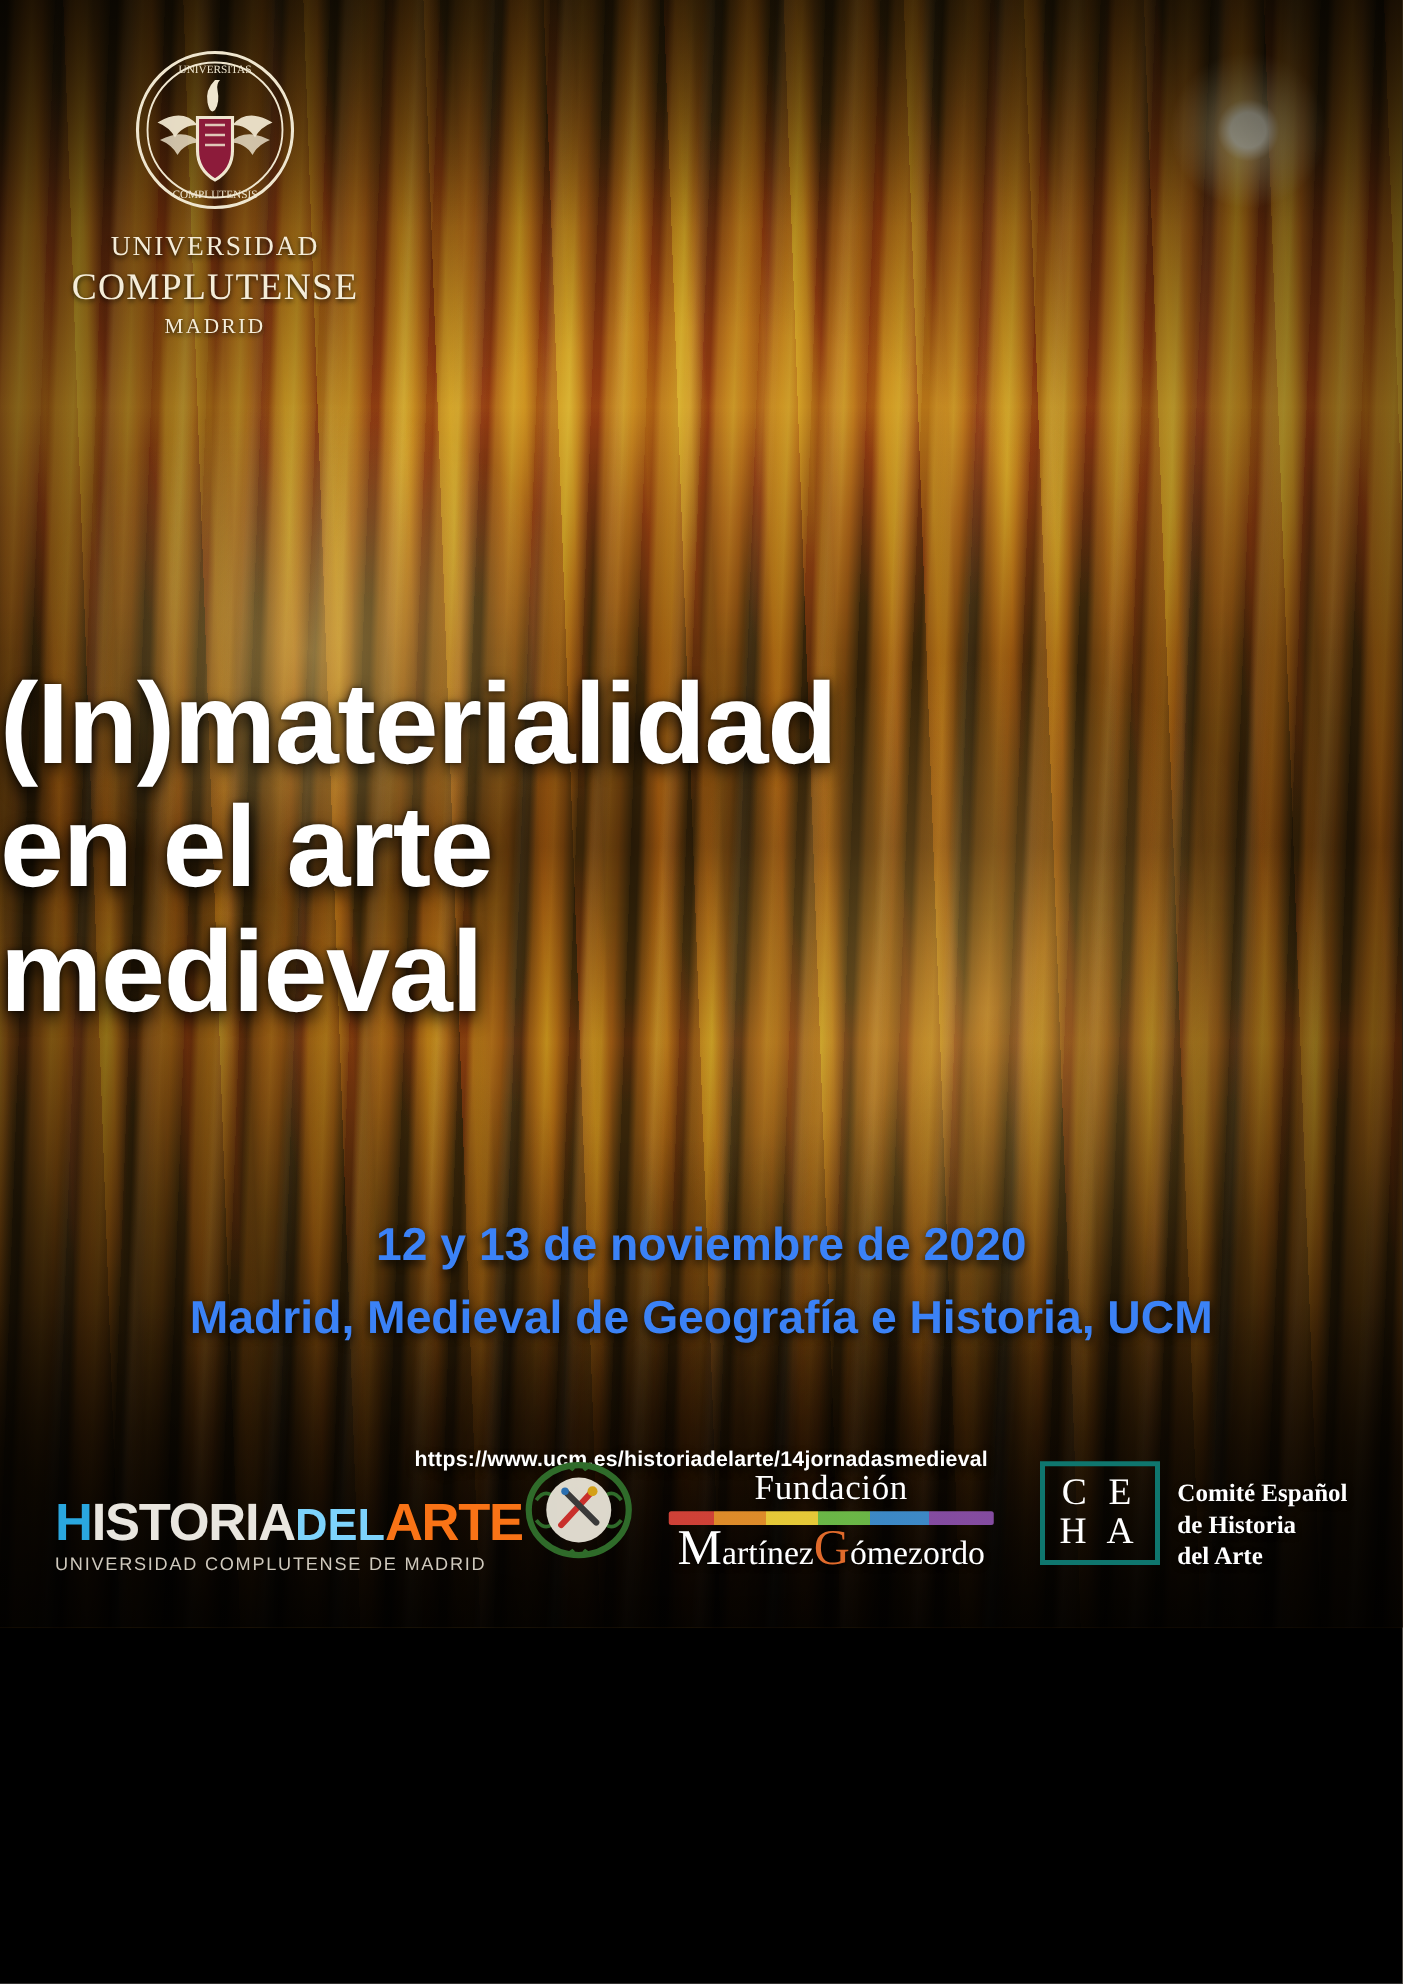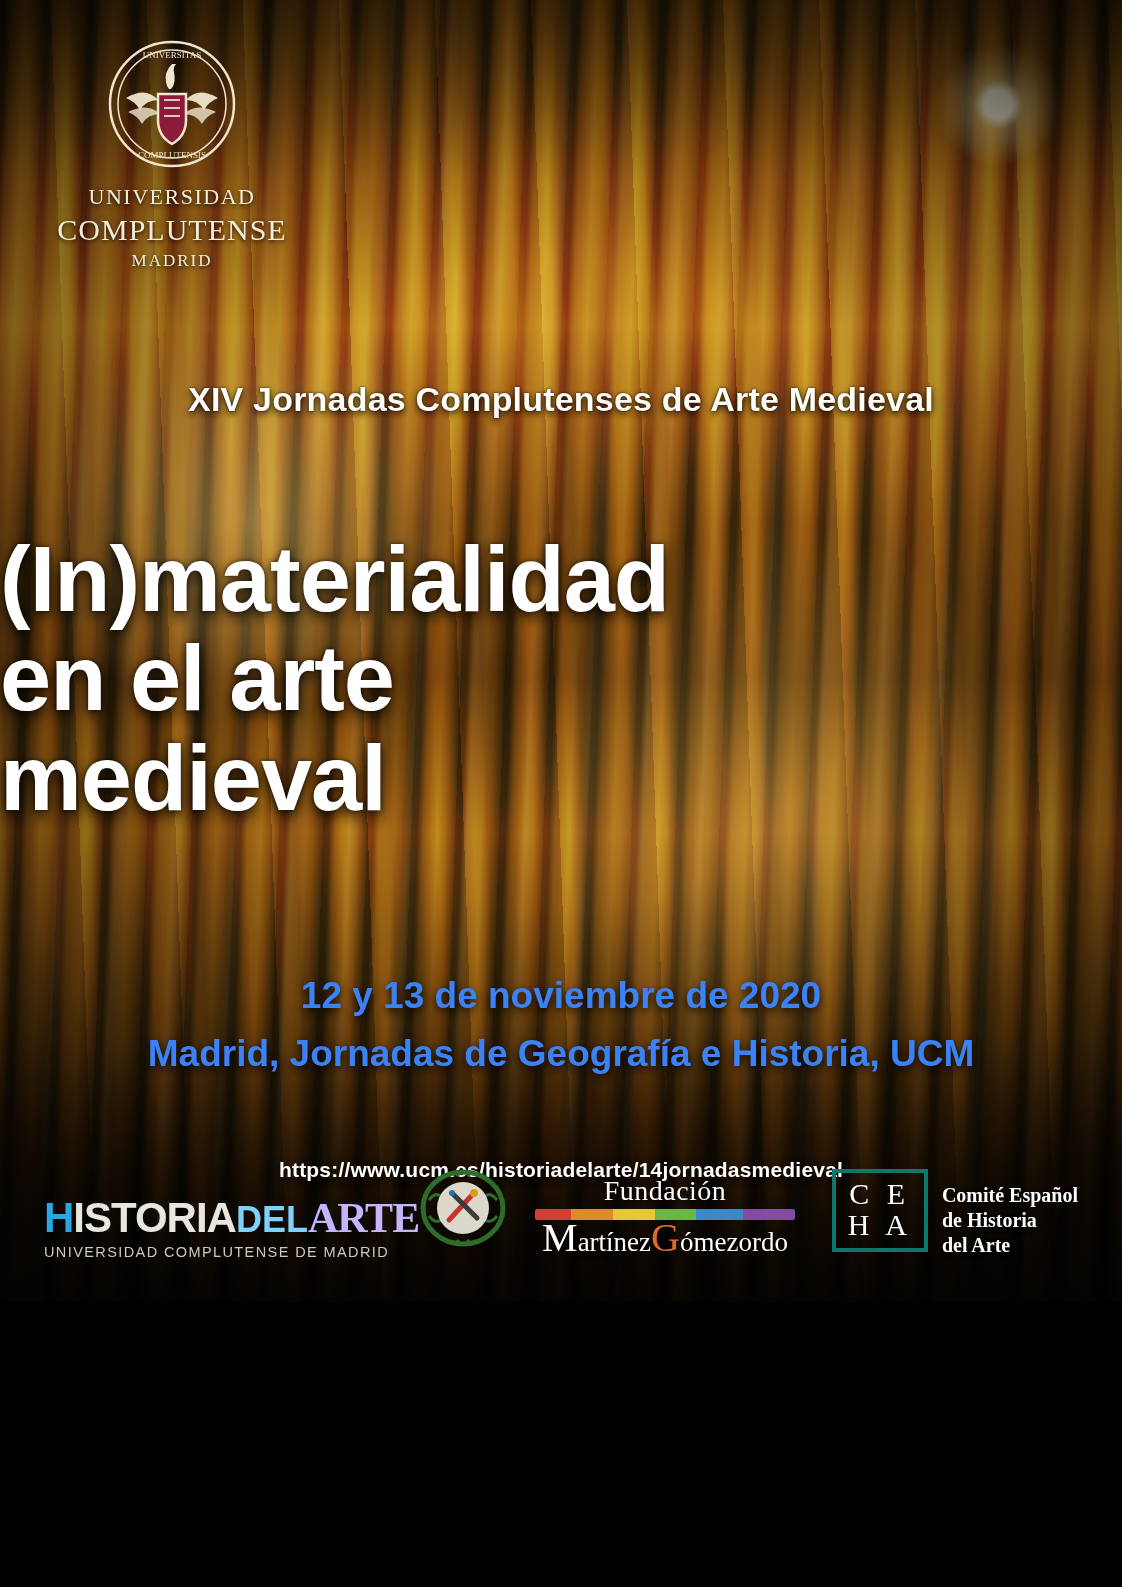--- a/index.html
+++ b/index.html
@@ -140,21 +140,21 @@
     font-size: 37px;
     font-weight: bold;
   }
   .info-url {
     position: absolute;
     top: 1158px;
     left: 0;
     width: 100%;
     text-align: center;
     color: #ffffff;
-    font-size: 21px;
+    font-size: 17px;
     font-weight: bold;
     letter-spacing: 0.2px;
     text-shadow: 0 3px 8px rgba(0,0,0,0.9);
   }
 
   
   .footer {
     position: absolute;
     left: 0;
     bottom: 28px;
@@ -176,21 +176,21 @@
     line-height: 1;
     white-space: nowrap;
   }
   .hda-h { color: #2aa7df; }
   .hda-ist { color: #e9e6df; }
   .hda-del {
     color: #7dd3fc;
     font-size: 36px;
     letter-spacing: 0;
   }
-  .hda-arte { color: #c4b5fd; font-family: Liberation Serif, serif; }
+  .hda-arte { color: #f97316; }
   .hda-sub {
     margin-top: 5px;
     font-size: 14.5px;
     letter-spacing: 1.4px;
     color: #cfc9bd;
     white-space: nowrap;
   }
 
   
   .wreath {
@@ -296,31 +296,30 @@
           <path d="M58 62 h16 M58 70 h16 M58 78 h16" stroke="#efe6cf" stroke-width="2" opacity="0.85"></path>
         </svg>
       </div>
       <div class="ucm-name">
         <div class="ucm-l1">UNIVERSIDAD</div>
         <div class="ucm-l2">COMPLUTENSE</div>
         <div class="ucm-l3">MADRID</div>
       </div>
     </div>
 
-    <div class="subtitle-top">XIV Jornadas Complutenses de Arte Medieval</div>
 
     <div class="main-title">
       <div>(In)materialidad</div>
       <div>en el arte</div>
       <div>medieval</div>
     </div>
 
     <div class="info-block">
       <div class="info-date">12 y 13 de noviembre de 2020</div>
-      <div class="info-place">Madrid, Jornadas de Geografía e Historia, UCM</div>
+      <div class="info-place">Madrid, Medieval de Geografía e Historia, UCM</div>
     </div>
 
     <div class="info-url">https://www.ucm.es/historiadelarte/14jornadasmedieval</div>
 
     <div class="footer">
 
       <div class="hda">
         <div class="hda-word">
           <span class="hda-h">H</span><span class="hda-ist">ISTORIA</span><span class="hda-del">DEL</span><span class="hda-arte">ARTE</span>
         </div>

